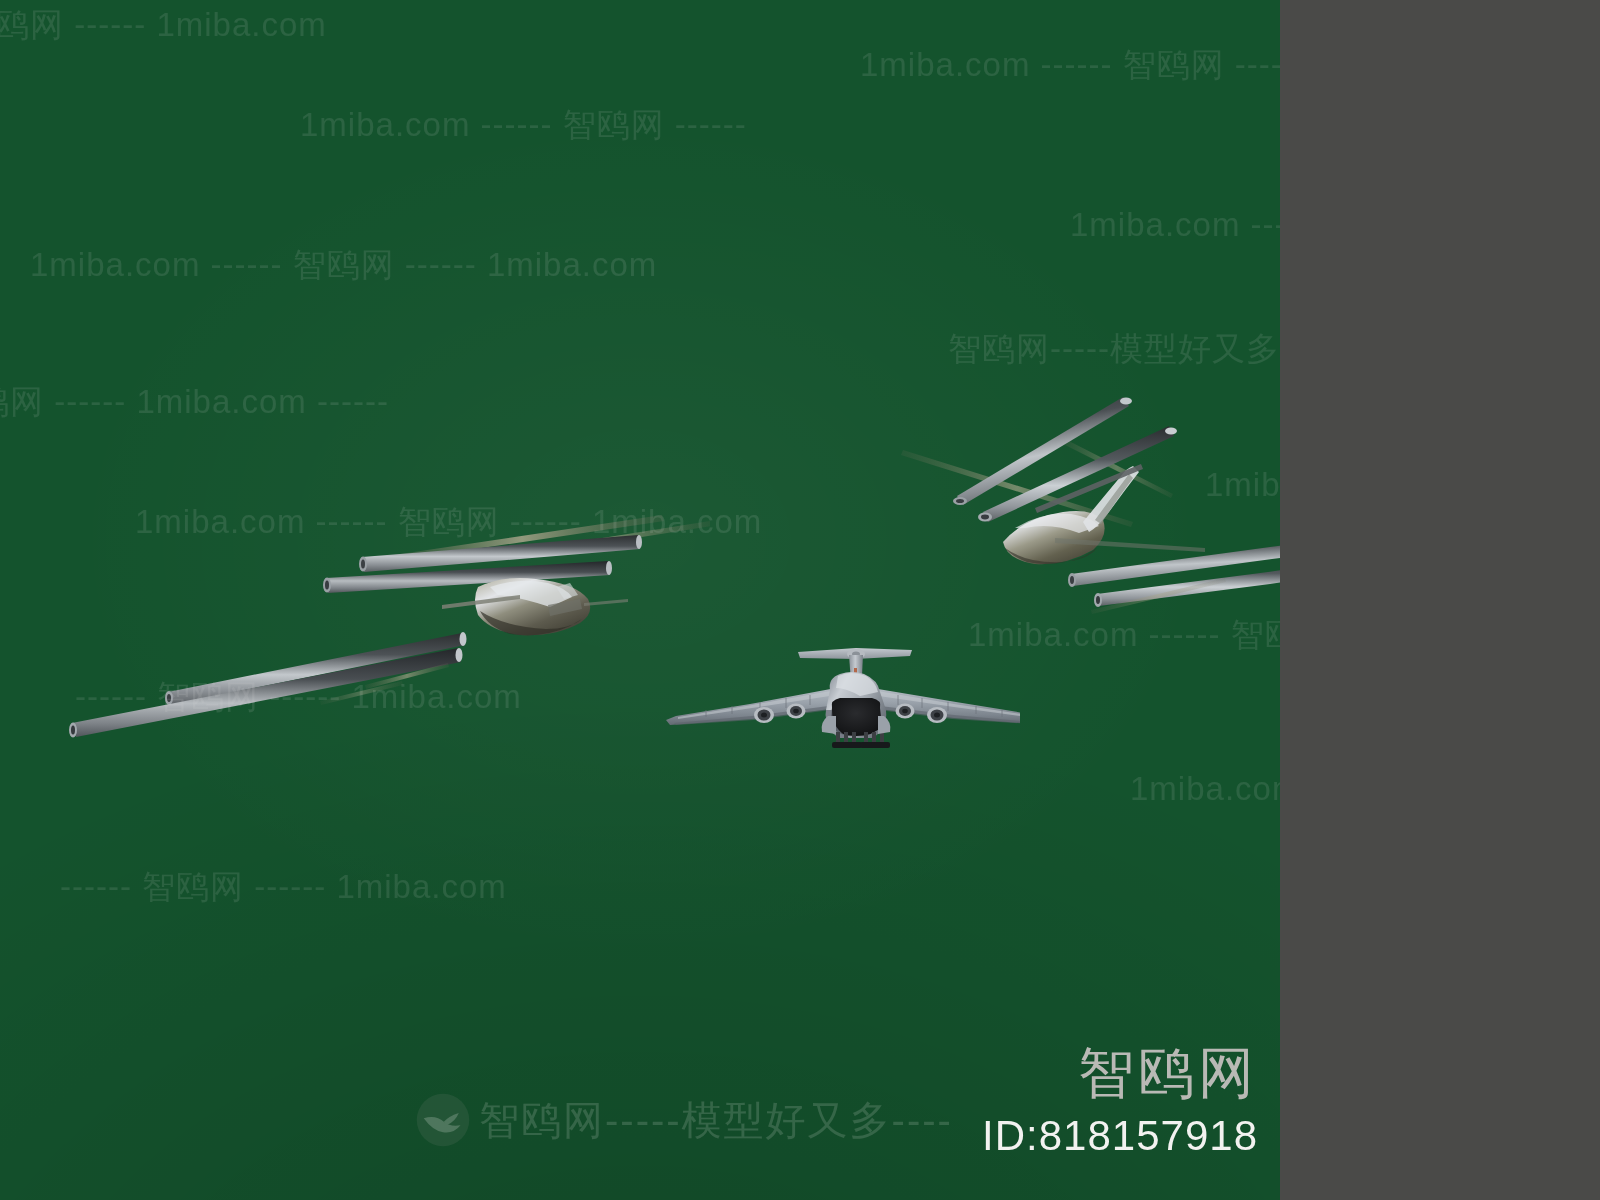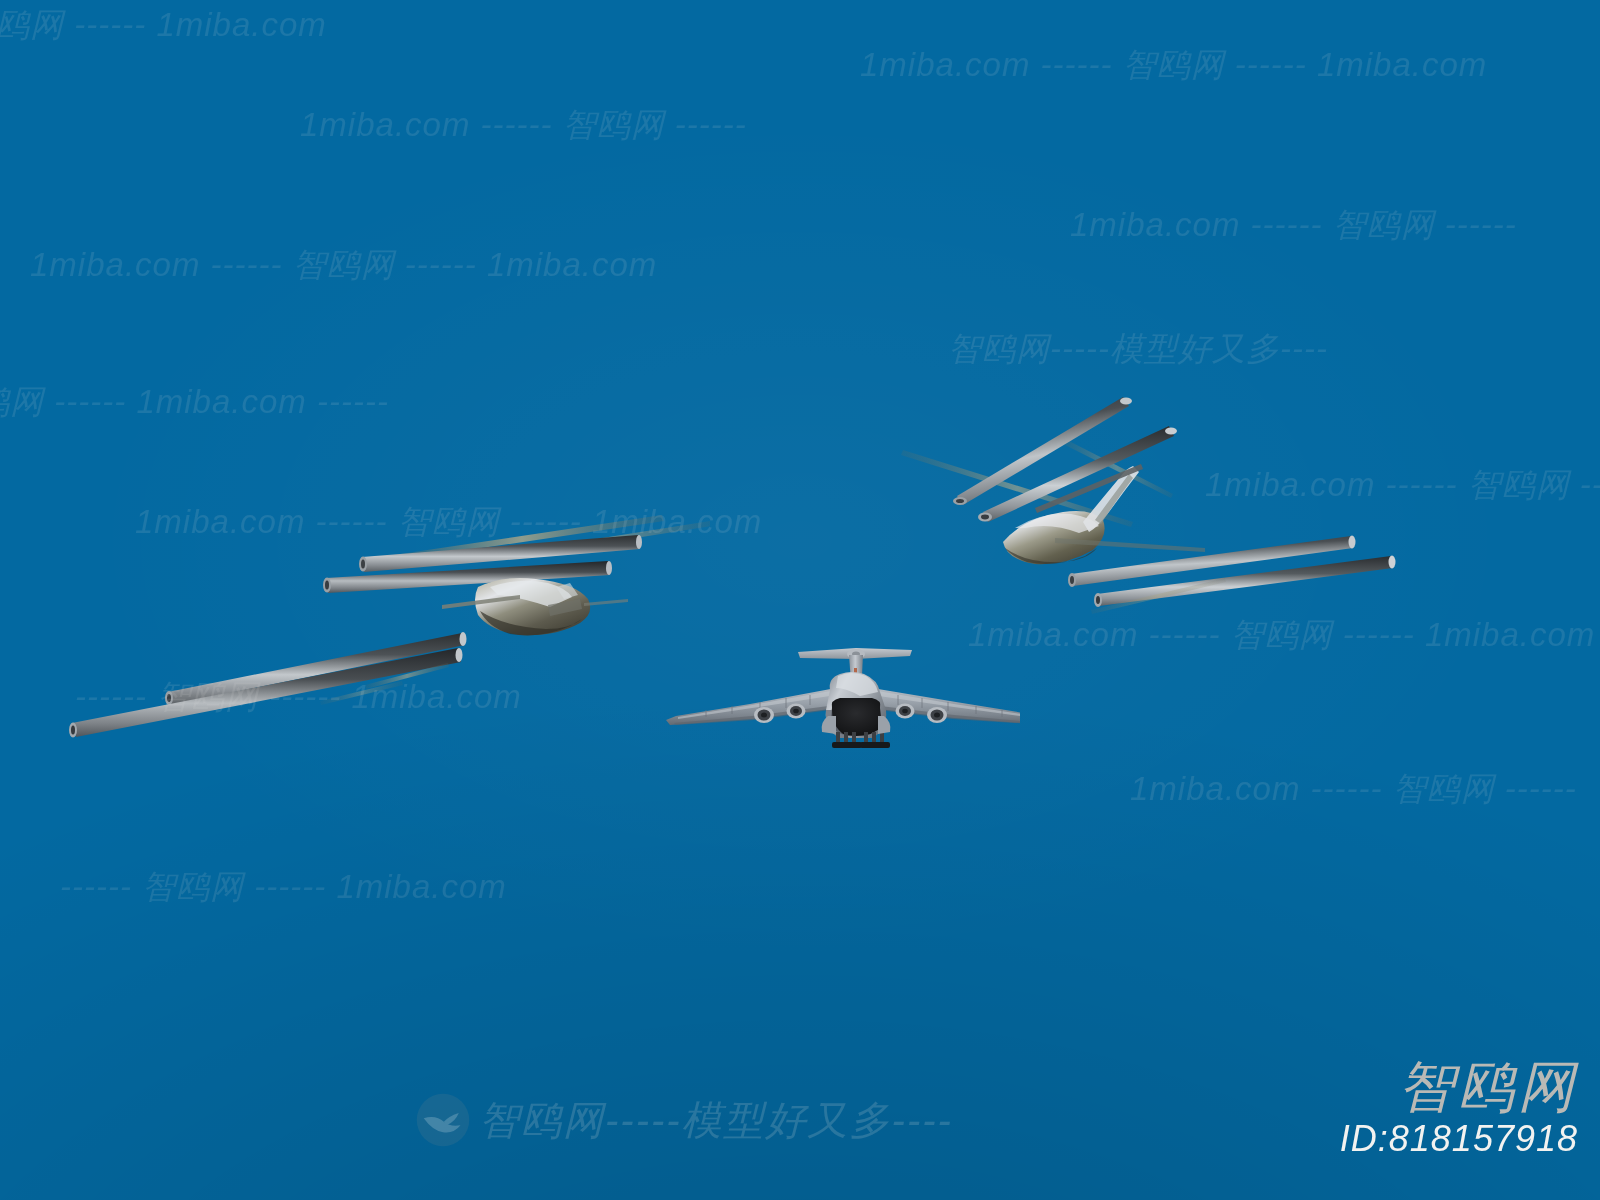--- a/index.html
+++ b/index.html
@@ -6,25 +6,24 @@
   * { margin:0; padding:0; box-sizing:border-box; }
   html, body {
     width:1600px; height:1200px;
     overflow:hidden;
     background:#4a4a48;
     font-family:"Liberation Sans", sans-serif;
   }
 
   #stage {
     position:relative;
-    width:1600px;
+    width:1280px;
     height:1200px;
-    background:#0369a1;
+    background:#14532d;
     overflow:hidden;
-    font-style:italic;
   }
 
   
   .viewport-light {
     position:absolute; inset:0;
     background:
       radial-gradient(ellipse 70% 55% at 50% 45%, rgba(255,255,255,0.035), rgba(0,0,0,0) 65%),
       radial-gradient(ellipse 120% 90% at 50% 120%, rgba(0,0,0,0.16), rgba(0,0,0,0) 70%);
     pointer-events:none;
     z-index:2;
@@ -100,22 +99,22 @@
     z-index:8;
   }
   .logo-block .logo-cn {
     font-size:56px;
     line-height:0.96;
     color:#b9b9b5;
     letter-spacing:4px;
     font-family:"Liberation Sans", sans-serif;
   }
   .logo-block .logo-id {
-    margin-top:4px;
-    font-size:36px;
+    margin-top:12px;
+    font-size:42px;
     color:#f2f2f0;
     letter-spacing:1px;
     font-family:"Liberation Sans", sans-serif;
   }
 </style>
 </head>
 <body>
 
 <div id="stage">
 

